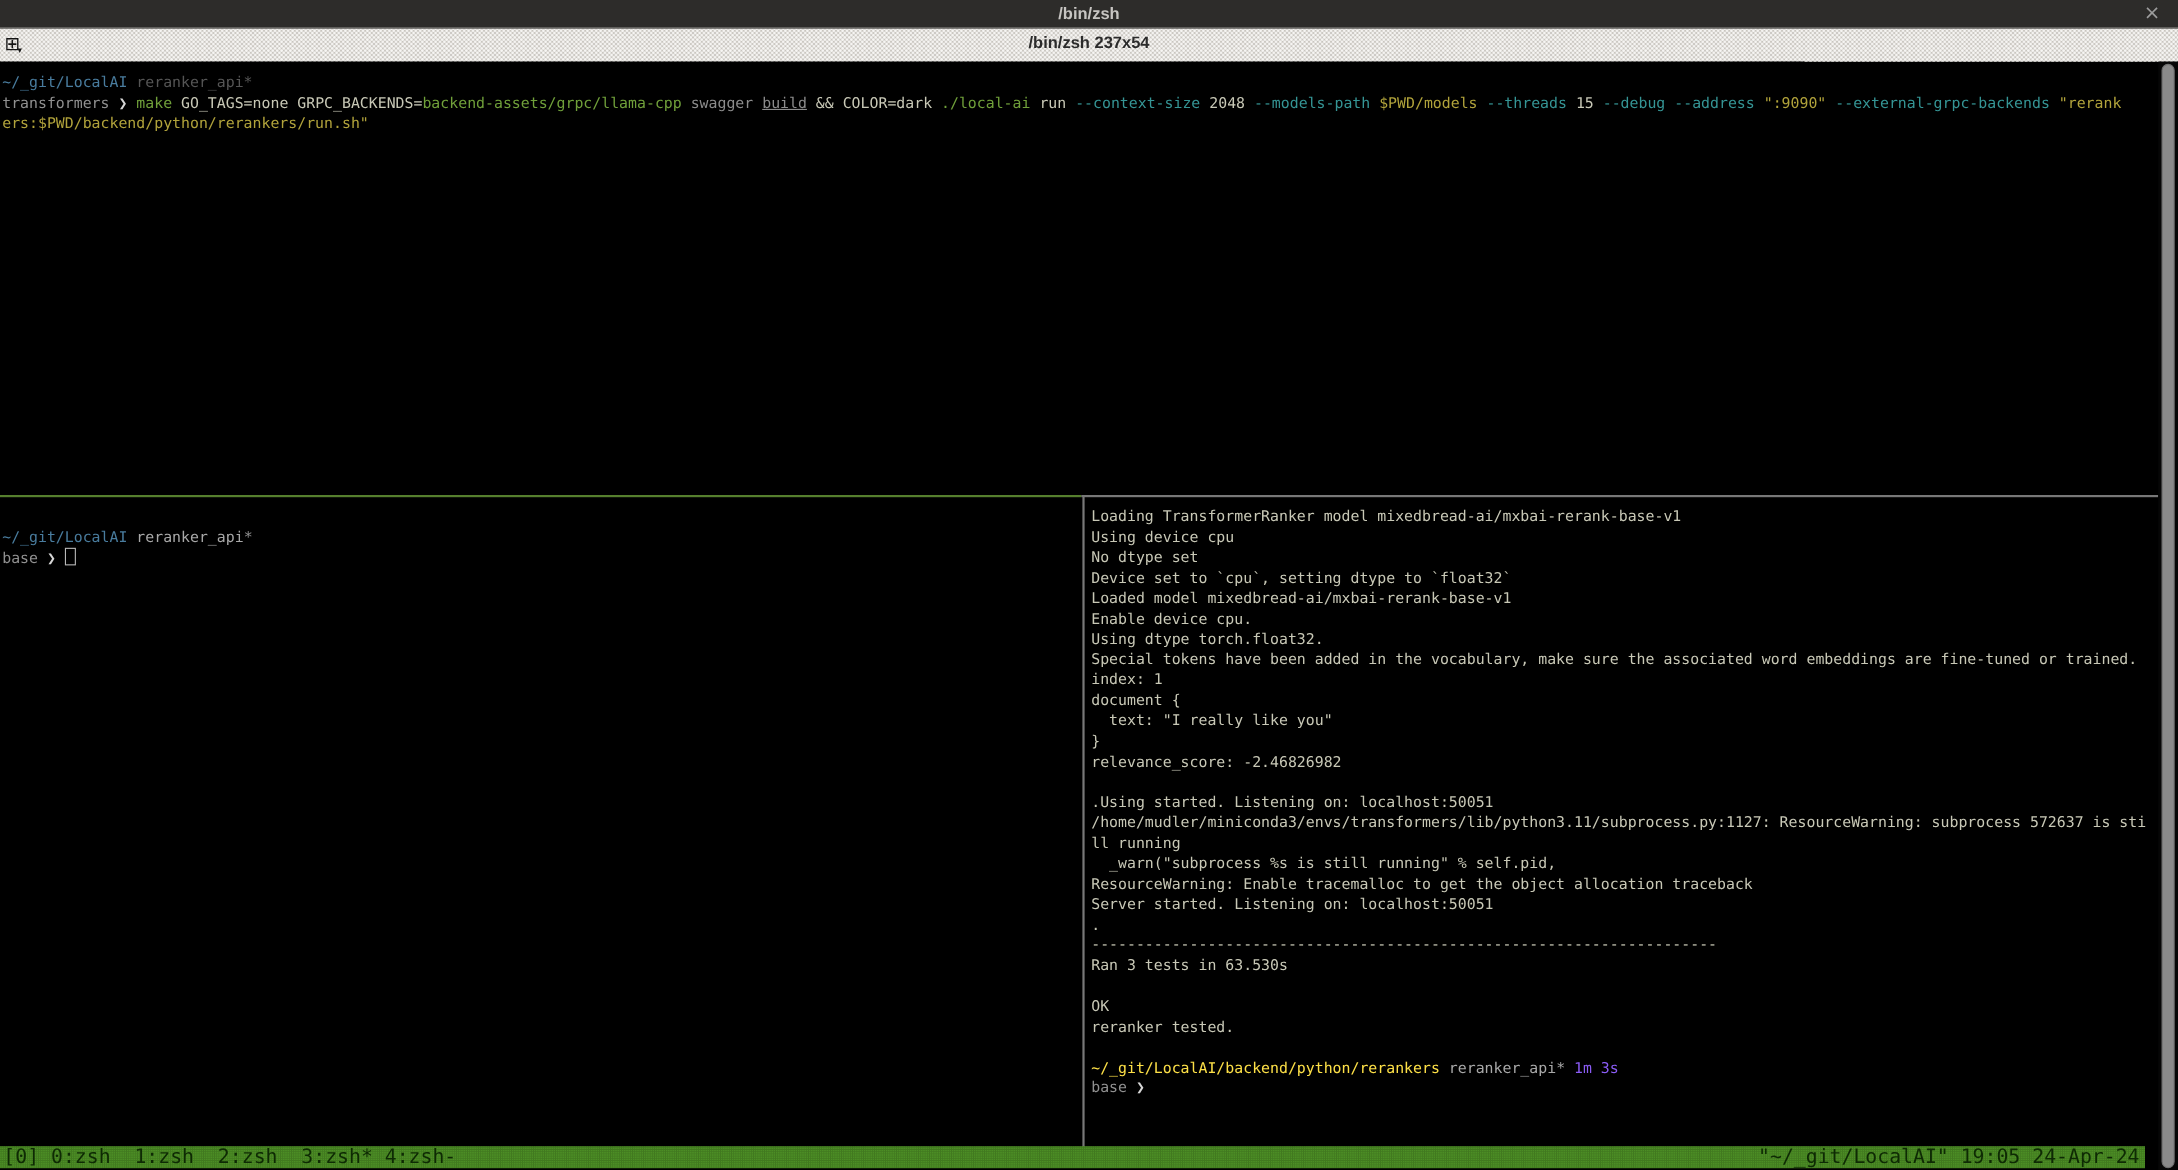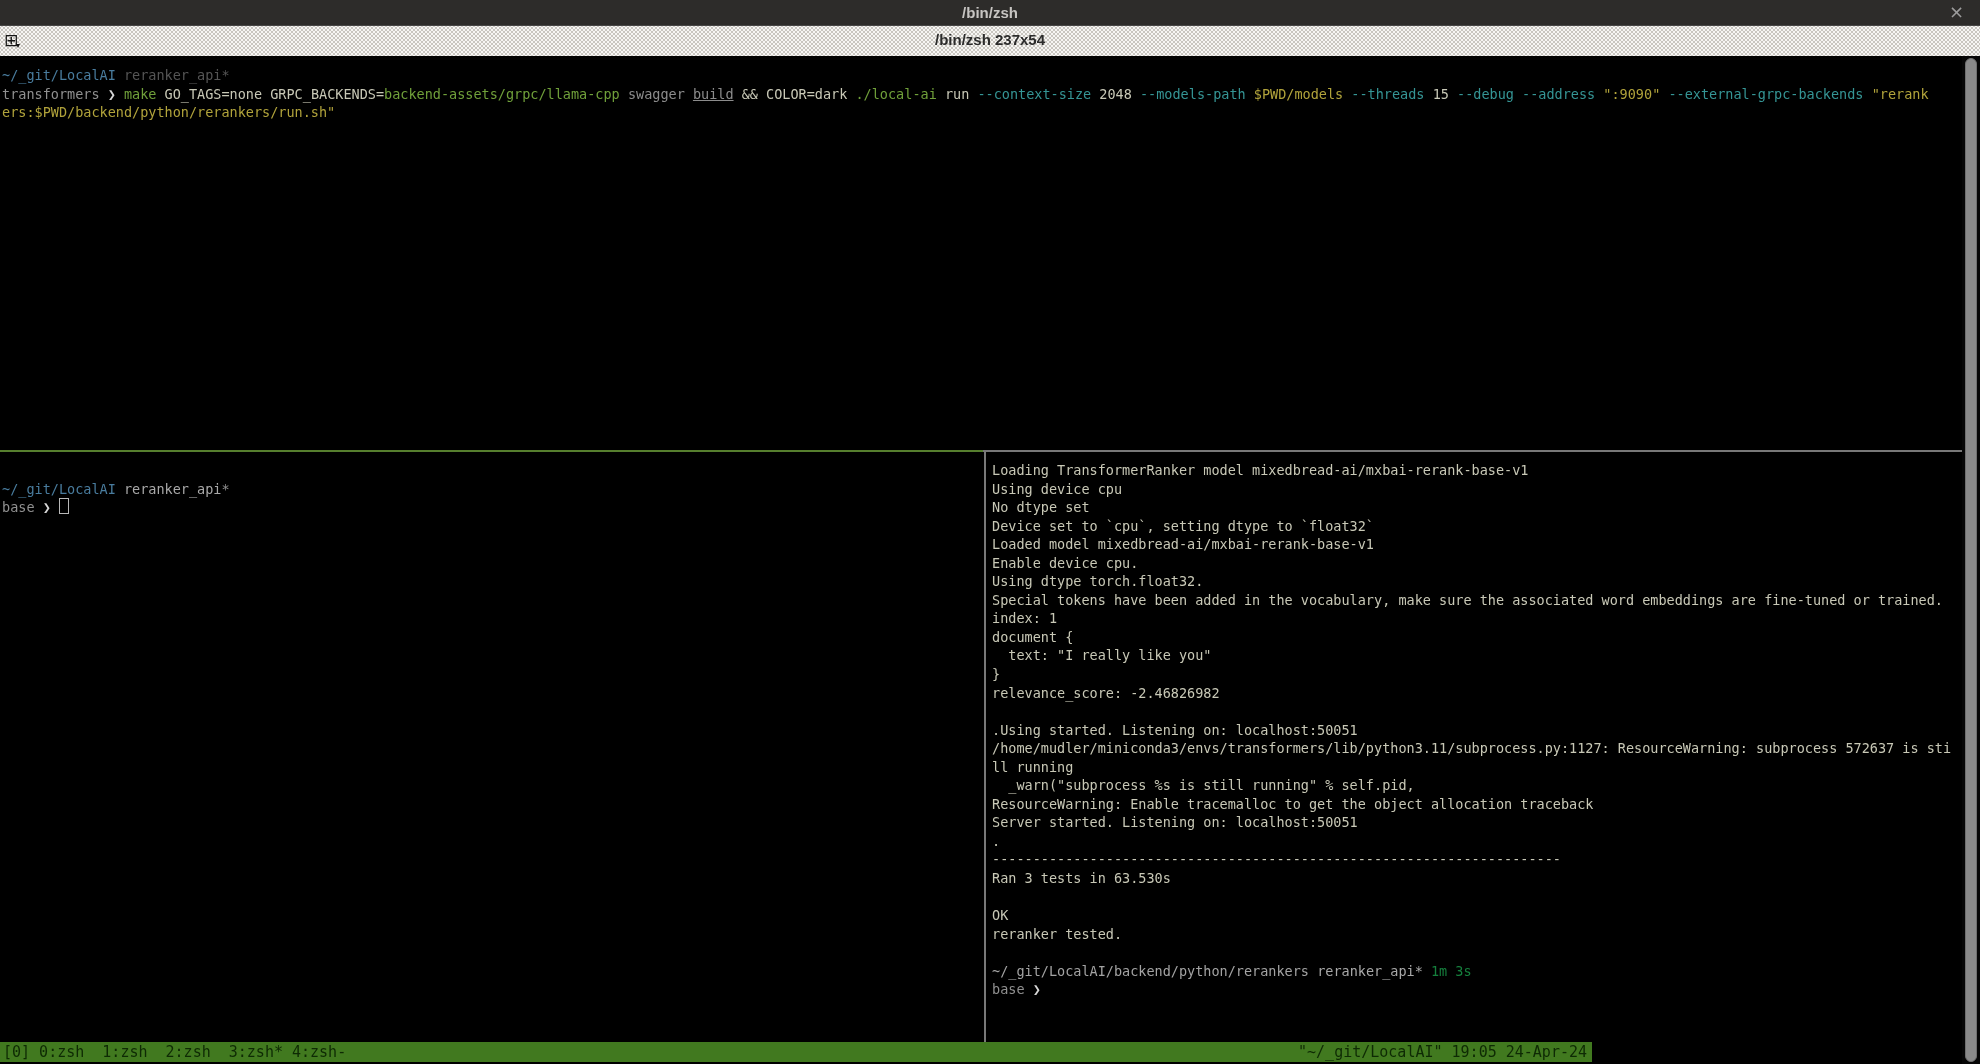--- a/index.html
+++ b/index.html
@@ -36,25 +36,25 @@
   .pane-br{left:992px;top:405px;width:966px;}
   .hborder{position:absolute;height:2px;top:394px;}
   .hb-green{left:0;width:983px;background:var(--border_active);}
   .hb-gray{left:983px;width:979px;background:var(--border_inactive);}
   .vborder{position:absolute;left:984px;top:394px;width:2px;height:593px;background:var(--border_inactive);}
 
   .hollow-cursor{display:inline-block;width:8px;height:14px;border:1px solid #b8b8b8;
                  vertical-align:-2px;margin-left:0px;}
 
   
-  .statusbar{position:absolute;left:0;top:1042px;width:1592px;height:20px;
+  .statusbar{position:absolute;left:0;top:1042px;width:1950px;height:20px;
              background-color:var(--status_bg);
              background-image:radial-gradient(rgba(0,0,0,0.20) 0.8px, rgba(0,0,0,0) 1px);
              background-size:2px 2px;
-             color:var(--status_fg);font-size:15px;line-height:20px;}
+             color:var(--status_fg);font-size:18px;line-height:20px;}
   .st-left{position:absolute;left:3px;white-space:pre;}
   .st-right{position:absolute;right:5px;white-space:pre;}
 
   
   .scrollbar{position:absolute;right:0;top:56px;width:18px;height:1008px;background:#060606;}
   .thumb{position:absolute;left:3px;top:2px;width:12px;height:1004px;background:var(--thumb);
          border:1px solid #6f6f6f;border-radius:6px;box-sizing:border-box;}
 </style>
 </head>
 <body>
@@ -109,21 +109,21 @@
         <div class="tline"><span>  _warn("subprocess %s is still running" % self.pid,</span></div>
         <div class="tline"><span>ResourceWarning: Enable tracemalloc to get the object allocation traceback</span></div>
         <div class="tline"><span>Server started. Listening on: localhost:50051</span></div>
         <div class="tline"><span>.</span></div>
         <div class="tline"><span>----------------------------------------------------------------------</span></div>
         <div class="tline"><span>Ran 3 tests in 63.530s</span></div>
         <div class="tline"><span></span></div>
         <div class="tline"><span>OK</span></div>
         <div class="tline"><span>reranker tested.</span></div>
         <div class="tline"><span></span></div>
-        <div class="tline"><span style="color: #a3a3a3;">~/_git/LocalAI/backend/python/rerankers</span><span> </span><span style="color: rgb(168, 168, 168);">reranker_api</span><span style="color: rgb(168, 168, 168);">*</span><span> </span><span style="color: #15803d;">1m 3s</span></div>
+        <div class="tline"><span style="color: #fde047;">~/_git/LocalAI/backend/python/rerankers</span><span> </span><span style="color: rgb(168, 168, 168);">reranker_api</span><span style="color: rgb(168, 168, 168);">*</span><span> </span><span style="color: #8b5cf6;">1m 3s</span></div>
         <div class="tline"><span style="color: rgb(144, 144, 144);">base </span><span style="color: rgb(214, 214, 214);">❯</span></div>
       </div>
   </div>
 
   <div class="statusbar">
     <span class="st-left">[0] 0:zsh  1:zsh  2:zsh  3:zsh* 4:zsh-</span>
     <span class="st-right">"~/_git/LocalAI" 19:05 24-Apr-24</span>
   </div>
 
   <div class="scrollbar">

